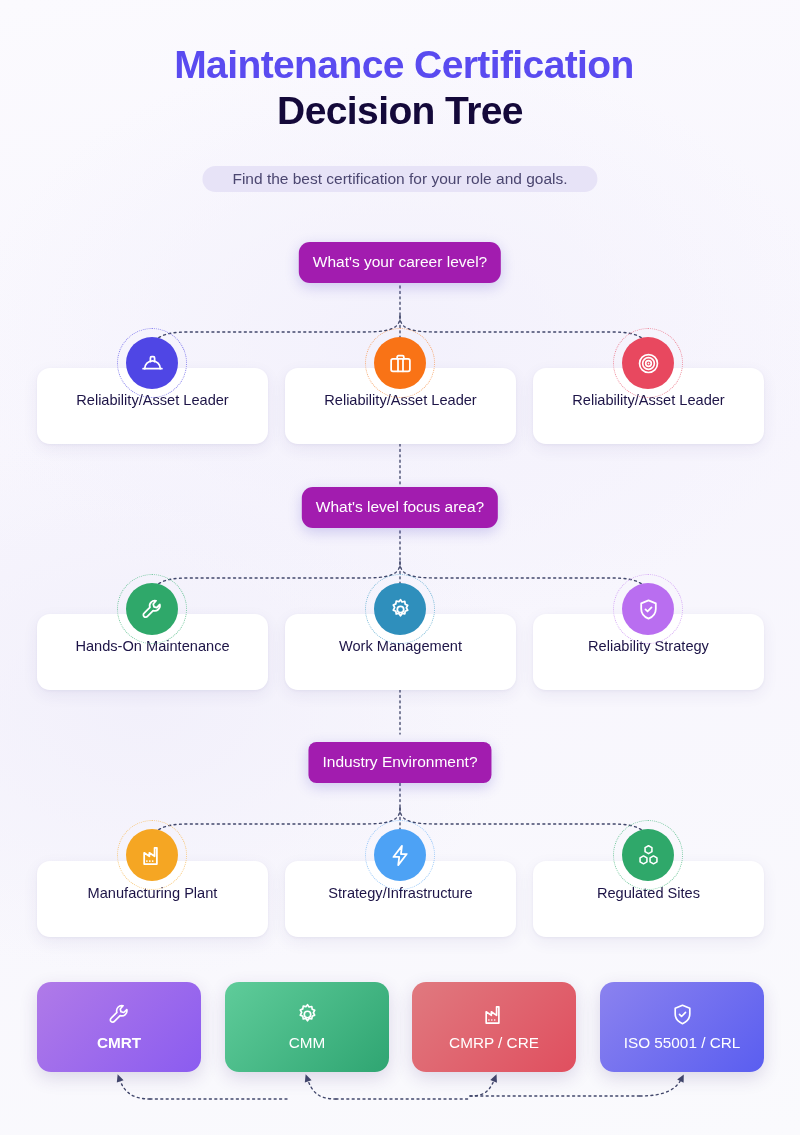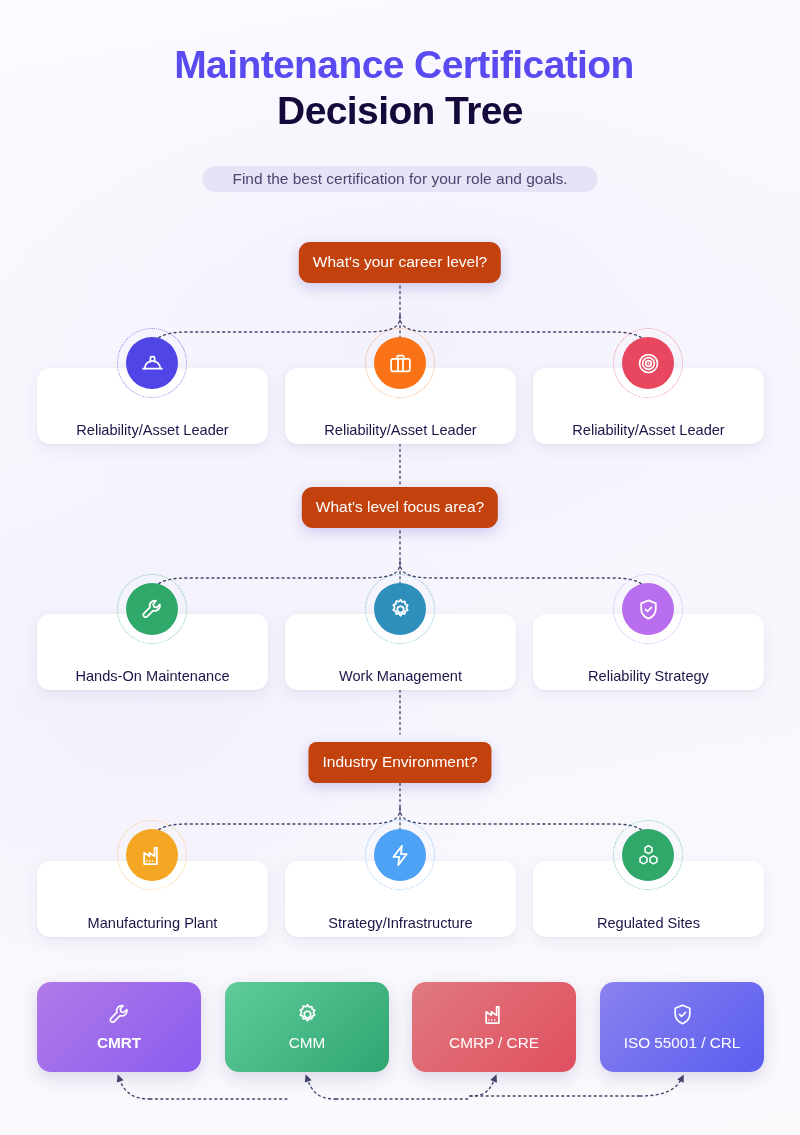--- a/index.html
+++ b/index.html
@@ -74,21 +74,21 @@
     border-radius: 22px;
     white-space: nowrap;
     z-index: 3;
   }
 
   
   .decision {
     position: absolute;
     left: 50%;
     transform: translateX(-50%);
-    background: #c2410c;
+    background: #a21caf;
     color: #ffffff;
     font-size: 15.5px;
     font-weight: normal;
     padding: 11px 14px 12px;
     border-radius: 11px;
     white-space: nowrap;
     z-index: 4;
     box-shadow: 0 4px 14px rgba(58,47,192,0.22);
   }
   .decision.d1 { top: 242px; }
@@ -104,21 +104,21 @@
     box-shadow: 0 5px 16px rgba(63,46,122,0.07), 0 1px 3px rgba(63,46,122,0.05);
     display: flex;
     align-items: flex-end;
     justify-content: center;
     z-index: 2;
   }
   .card-label {
     font-size: 14.6px;
     color: #1d1447;
     text-align: right;
-    padding: 0 8px 6px;
+    padding: 0 8px 36px;
     white-space: nowrap;
   }
 
   
   .col-a { left: 37px;  width: 231px; }
   .col-b { left: 285px; width: 231px; }
   .col-c { left: 533px; width: 231px; }
 
   .row-1 { top: 368px; }
   .row-2 { top: 614px; }

